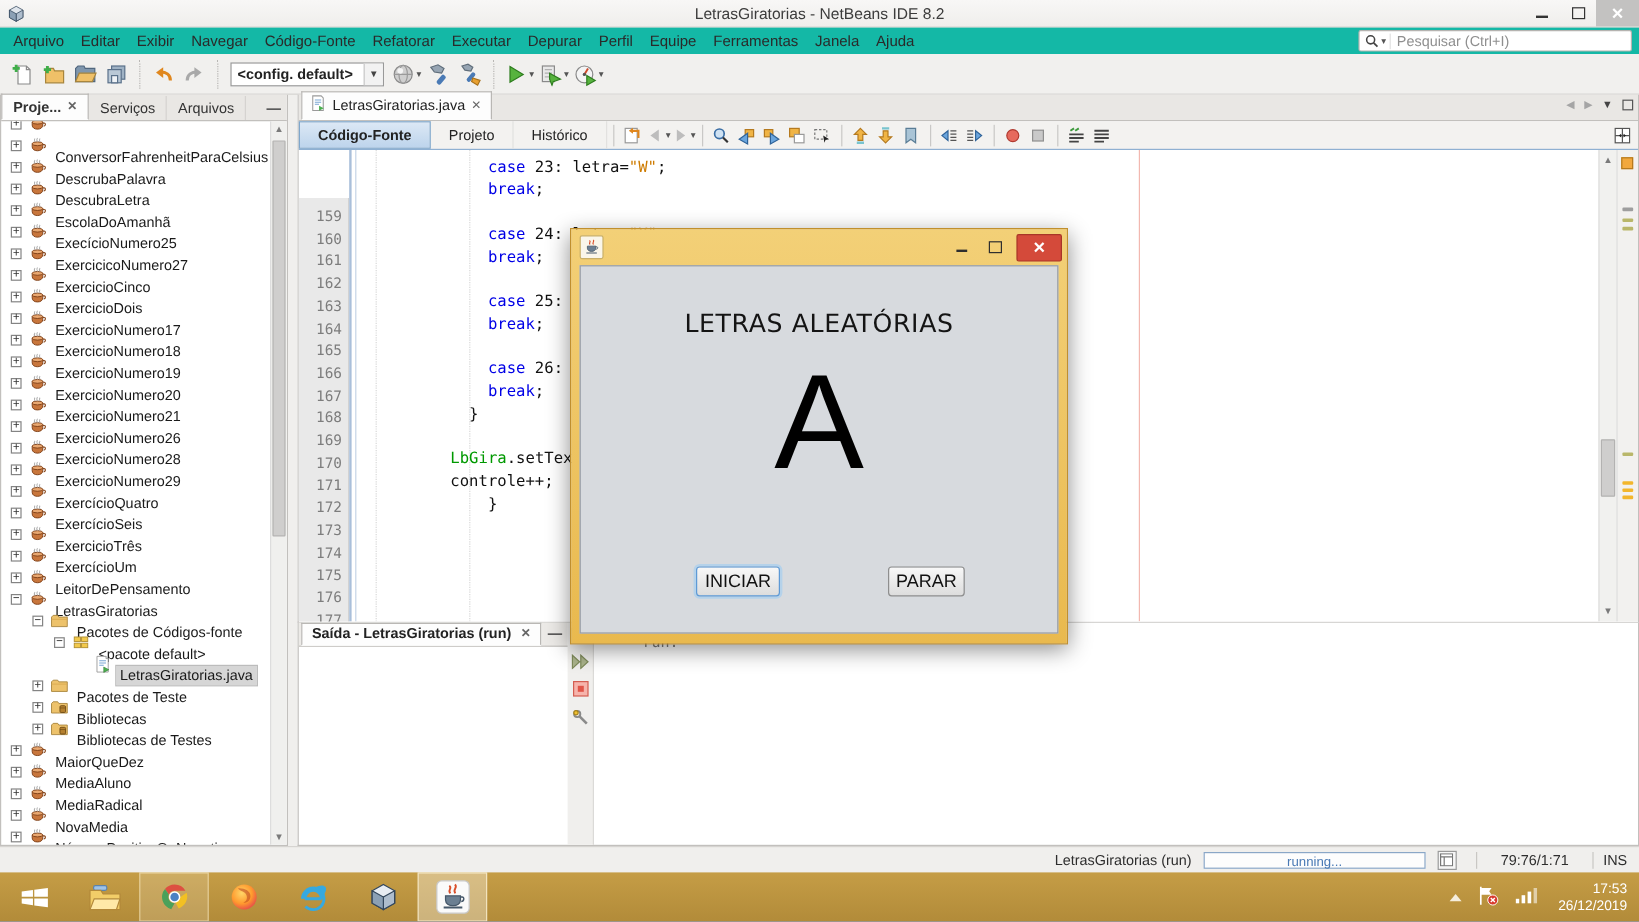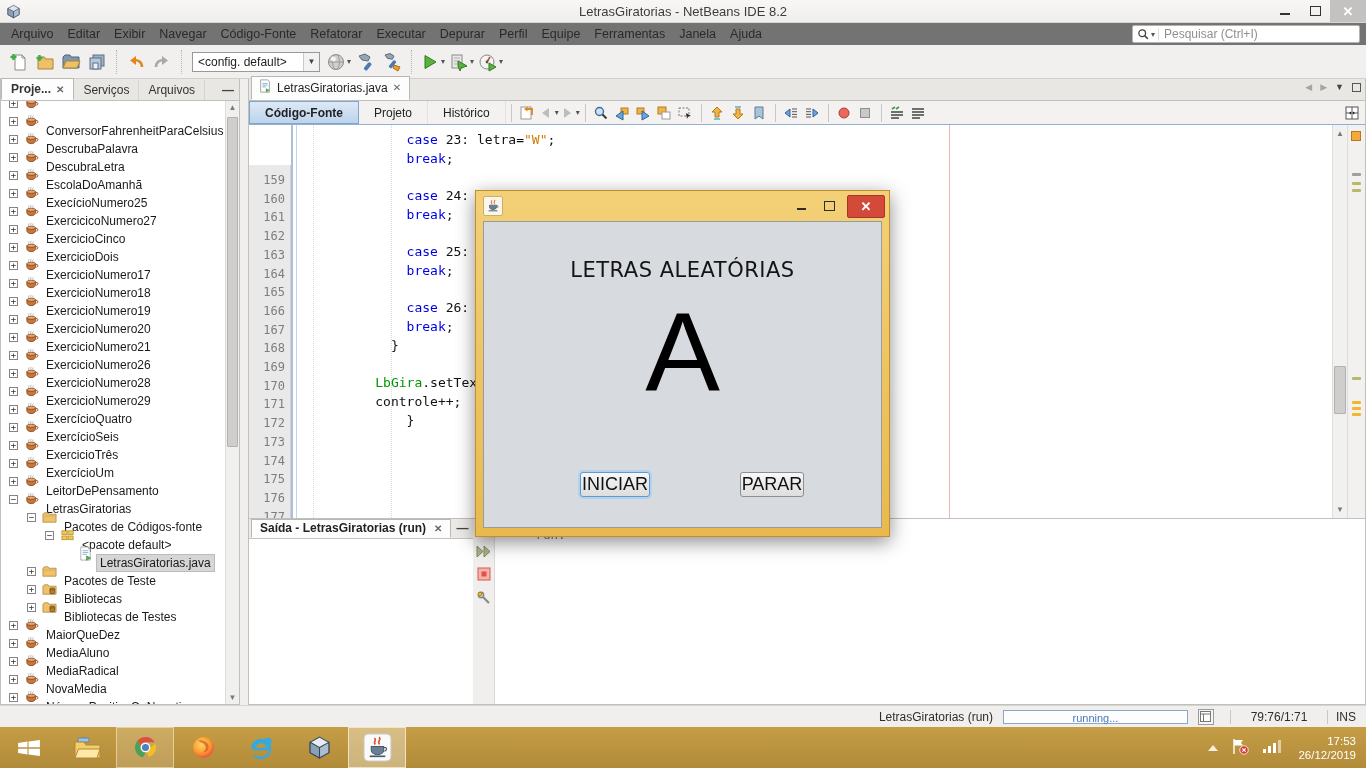--- a/index.html
+++ b/index.html
@@ -12,34 +12,34 @@
               display:flex; align-items:center; position:relative; }
   #titlebar .logo { margin-left:6px; display:flex; }
   #titlebar .title { position:absolute; left:0; right:0; text-align:center; font-size:13px; color:#3c3c3c; }
   .winbtns { margin-left:auto; display:flex; height:100%; align-items:stretch; z-index:2; }
   .winbtn { width:30px; display:flex; align-items:center; justify-content:center; font-size:12px; color:#333; }
   .winbtn.min::after { content:""; width:10px; height:2px; background:#333; margin-top:6px; }
   .winbtn.restore::after { content:""; width:9px; height:8px; border:1.5px solid #333; }
   .winbtn.close { width:36px; background:#c3c2c1; color:#fff; font-size:13px; font-weight:bold; }
 
   
-  #menubar { height:22px; display:flex; align-items:center; background:#737373; padding-left:4px; position:relative; }
+  #menubar { height:22px; display:flex; align-items:center; background:#14b8a6; padding-left:4px; position:relative; }
   .menu-item { padding:2px 7px; font-size:12.5px; color:#2a2a2a; cursor:default; }
   #searchbox { position:absolute; right:6px; top:2px; width:228px; height:18px; background:#fff;
                border:1px solid #b5b3b0; border-radius:2px; display:flex; align-items:center; }
   #searchbox .mag { display:flex; align-items:center; padding:0 3px 0 4px; border-right:1px solid #e0e0e0; }
   #searchbox .ph { color:#8f8f8f; font-size:12px; padding-left:5px; }
 
   
   #toolbar { height:34px; border-bottom:1px solid #d2d0cd; display:flex; align-items:center; padding-left:6px; background:#f1f0ee; }
   .tsep { width:1px; height:24px; border-left:1px dotted #b8b6b3; margin:0 6px; }
   .tbtn { width:26px; height:26px; display:flex; align-items:center; justify-content:center; }
   .tbtn.wide { width:auto; padding:0 2px; }
   .caret { font-size:8px; color:#555; margin-left:1px; }
-  #cfgcombo { width:128px; height:20px; border:1px solid #999; background:#fff; display:flex; align-items:center; margin:0 4px; }
+  #cfgcombo { width:128px; height:20px; border:1px solid #999; background:#fff; display:flex; align-items:center; margin:0 4px;font-weight:bold; }
   #cfgcombo .val { flex:1; padding-left:5px; font-size:12px; color:#222; }
   #cfgcombo .dd { width:16px; height:100%; border-left:1px solid #c9c9c9; background:#f2f2f2; display:flex; align-items:center; justify-content:center; font-size:8px; color:#444; }
 
   
   #main { display:flex; height:626px; }
 
   
   #leftpanel { width:240px; display:flex; flex-direction:column; background:#fff; border:1px solid #c2c0bd; border-top:none; }
   .tabrow { height:22px; background:#e9e7e4; border-bottom:1px solid #c2c0bd; display:flex; align-items:flex-end; }
   .ptab { padding:3px 9px; font-size:12px; color:#333; border-right:1px solid #d5d3d0; display:flex; align-items:center; gap:5px; }
@@ -136,21 +136,21 @@
   #dlg-btns { margin-left:auto; display:flex; align-items:center; height:100%; }
   .dlg-b { width:28px; text-align:center; color:#2e2e2e; font-size:13px; }
   .dlg-b.mini::after { content:""; display:inline-block; width:9px; height:2px; background:#2e2e2e; margin-bottom:1px; }
   .dlg-b.maxi::after { content:""; display:inline-block; width:9px; height:8px; border:1.5px solid #2e2e2e; }
   .dlg-close { width:38px; height:23px; background:#d44a3a; border:1px solid #a83527; border-radius:2px;
                color:#fff; font-size:13px; font-weight:bold; display:flex; align-items:center; justify-content:center; margin-left:4px; }
   #dlg-content { position:absolute; left:7px; right:7px; top:30px; bottom:8px; background:#d7dade; border:1px solid #969ca4; }
   #dlg-heading { text-align:center; margin-top:36px; font-size:21px; letter-spacing:0.5px; color:#141414; font-family:"DejaVu Sans",sans-serif; }
   #dlg-letter { text-align:center; margin-top:14px; font-size:112px; line-height:1; color:#000; font-family:"Liberation Sans",sans-serif; }
   .dlg-button { position:absolute; height:25px; background:linear-gradient(#f8f8f8,#dddddd); border:1px solid #8e8e8e;
-                border-radius:3px; font-size:18px; color:#111; display:flex; align-items:center; justify-content:center; }
+                border-radius:3px; font-size:15px; color:#111; display:flex; align-items:center; justify-content:center; }
   #btn-start { left:96px; top:250px; width:70px; border:1px solid #5e9ad6; box-shadow:0 0 0 2px #b5d2ea; }
   #btn-stop { left:256px; top:250px; width:64px; }
 </style>
 </head>
 <body>
 
 <div id="screen">
 
   <div id="titlebar">
     <span class="logo">

